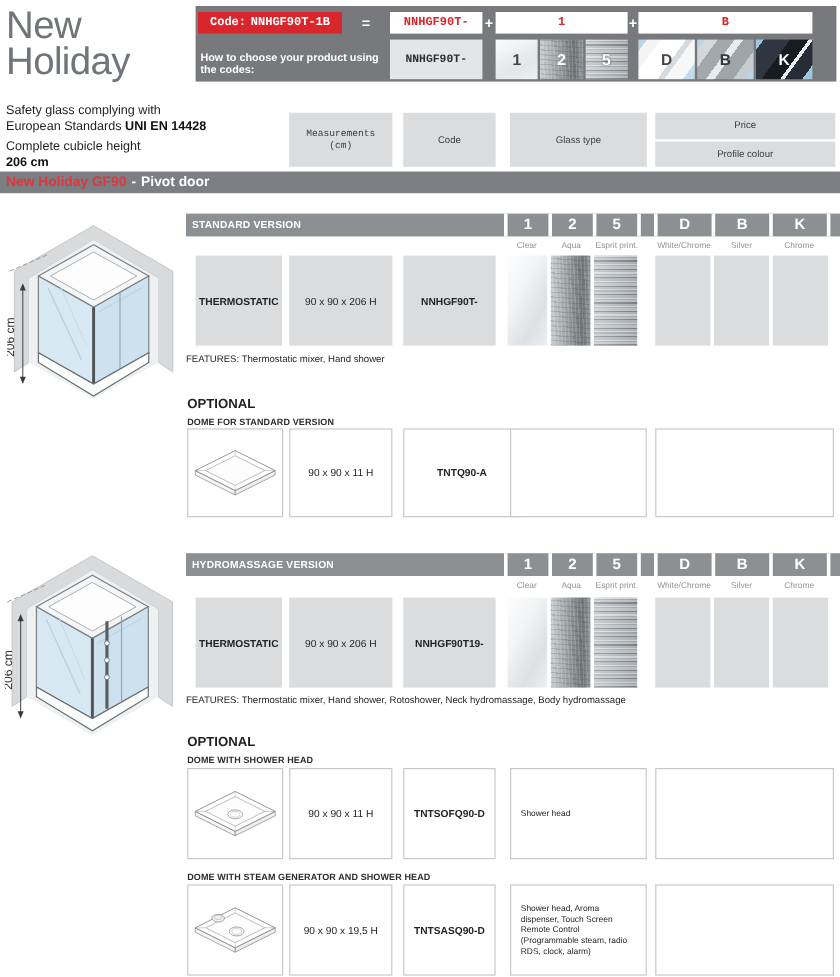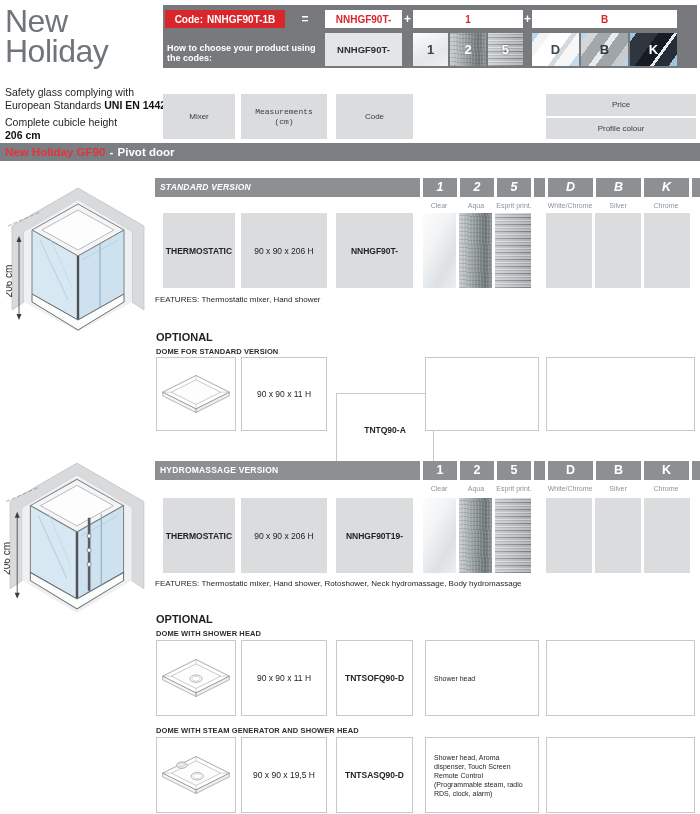--- a/index.html
+++ b/index.html
@@ -1,19 +1,19 @@
 <!DOCTYPE html>
 <html><head>
 <meta charset="utf-8">
 <style>
   html,body{margin:0;padding:0;background:#fff;}
   body{font-family:"Liberation Sans", sans-serif;-webkit-font-smoothing:antialiased;}
   .page{position:relative;width:700px;height:814px;background:#fff;overflow:hidden;}
   .abs{position:absolute;}
-  .flexc{display:flex;align-items:center;justify-content:center;text-align:center;}
+  .flexc{display:flex;align-items:center;justify-content:center;text-align:center;font-family:Liberation Mono, monospace;}
 
   
   .logo{font-size:32px;line-height:30px;color:#6f757b;letter-spacing:-0.5px;}
   .intro{font-size:10.5px;line-height:13px;color:#1d1f21;}
   .intro b{color:#111;}
 
   
   .codebox{background:#77797c;}
   .chip-red{background:#d9262c;color:#fff;font-weight:bold;font-size:10px;}
   .whitebox{background:#fff;color:#d9262c;font-weight:bold;font-size:10px;}
@@ -113,26 +113,26 @@
       <div class="tile tile-2">2</div>
       <div class="tile tile-5">5</div>
     </div>
     <div class="abs tilerow" style="left:369px;top:28px;width:145px;height:33px;">
       <div class="tile tile-D">D</div>
       <div class="tile tile-B">B</div>
       <div class="tile tile-K">K</div>
     </div>
   </div>
 
-  <div class="hcell" style="left:163px;width:72px;">Mixer</div>
   <div class="hcell" style="left:241px;width:86px;font-family:Liberation Mono, monospace;">
     <div>Measurements</div>
     <div>(cm)</div>
   </div>
   <div class="hcell" style="left:336px;width:77px;">Code</div>
+  <div class="hcell" style="left:425px;width:114px;">Glass type</div>
   <div class="hsplit" style="left:546px;width:150px;">
     <div>Price</div>
     <div>Profile colour</div>
   </div>
 
   <div class="banner">
     <span class="model">New Holiday GF90</span>
     <span class="sep">-</span>
     <span class="rest">Pivot door</span>
   </div>
@@ -150,21 +150,21 @@
     <line x1="94" y1="62" x2="94" y2="126" stroke="#8fa9bb" stroke-width="1"></line>
     <line x1="72" y1="74" x2="72" y2="138" stroke="#4e5254" stroke-width="2.4"></line>
     <polygon points="26,112 72,138 118,112 118,120 72,148 26,120" fill="#fbfcfc" stroke="#6b6f72" stroke-width="1"></polygon>
     <line x1="2" y1="44" x2="34" y2="30" stroke="#8a8d90" stroke-width="0.7" stroke-dasharray="4 2"></line>
     <line x1="13" y1="58" x2="13" y2="134" stroke="#3a3d3f" stroke-width="0.8"></line>
     <polygon points="13,54 10.5,60 15.5,60" fill="#3a3d3f"></polygon>
     <polygon points="13,138 10.5,132 15.5,132" fill="#3a3d3f"></polygon>
     <text x="6" y="99" transform="rotate(-90 6 99)" text-anchor="middle" font-size="10" fill="#2c2f31">206 cm</text>
   </svg>
 
-  <div class="sbar" style="top:178px;font-style:italic;">
+  <div class="sbar" style="top:178px;">
     <span class="title">STANDARD VERSION</span>
     <span class="barcode" style="left:268px;width:34px;">1</span>
     <span class="barcode" style="left:305px;width:34px;">2</span>
     <span class="barcode" style="left:342px;width:34px;">5</span>
     <span class="barcode" style="left:393px;width:45px;">D</span>
     <span class="barcode" style="left:441px;width:45px;">B</span>
     <span class="barcode" style="left:489px;width:45px;">K</span>
     <span class="bardiv" style="left:265px;"></span>
       <span class="bardiv" style="left:302px;"></span>
     <span class="bardiv" style="left:339px;"></span>
@@ -201,21 +201,21 @@
       <polygon points="60,60 114,33 114,39 60,66" fill="#eceeef" stroke="#85898c" stroke-width="1"></polygon>
       <polygon points="60,6 114,33 60,60 6,33" fill="#ffffff" stroke="#85898c" stroke-width="1.2" stroke-linejoin="round"></polygon>
       <polygon points="60,13 100,33 60,53 20,33" fill="#fdfdfe" stroke="#9b9fa2" stroke-width="0.9"></polygon>
       <line x1="60" y1="6" x2="60" y2="13" stroke="#9b9fa2" stroke-width="0.7"></line>
       <line x1="114" y1="33" x2="100" y2="33" stroke="#9b9fa2" stroke-width="0.7"></line>
       <line x1="60" y1="60" x2="60" y2="53" stroke="#9b9fa2" stroke-width="0.7"></line>
       <line x1="6" y1="33" x2="20" y2="33" stroke="#9b9fa2" stroke-width="0.7"></line>
     </svg>
   </div>
   <div class="ocell" style="left:241px;top:357px;width:86px;height:74px;">90 x 90 x 11 H</div>
-  <div class="ocell bold" style="left:336px;top:357px;width:98px;height:74px;margin-top:36px;">TNTQ90-A</div>
+  <div class="ocell bold" style="left:336px;top:357px;width:98px;height:74px;">TNTQ90-A</div>
   <div class="ocell" style="left:425px;top:357px;width:114px;height:74px;"></div>
   <div class="ocell" style="left:546px;top:357px;width:149px;height:74px;"></div>
 
   <svg class="abs" style="left:4px;top:455px;" width="150" height="158" viewBox="0 0 148 156">
     <polygon points="6,46 72,8 138,46 138,132 126,124 126,52 72,20 18,52 18,124 6,132" fill="#d8dadc" stroke="#c2c4c6" stroke-width="0.8"></polygon>
     <polygon points="18,52 72,20 126,52 126,124 72,156 18,124" fill="#eef0f1"></polygon>
     <polygon points="72,24 26,50 72,76 118,50" fill="#f4f5f6" stroke="#7e8285" stroke-width="1"></polygon>
     <polygon points="72,30 36,50 72,70 108,50" fill="#fdfdfd" stroke="#9da1a4" stroke-width="0.7"></polygon>
     <polygon points="26,50 72,76 72,142 26,116" fill="#d7e8f3" stroke="#7e8285" stroke-width="1"></polygon>
     <polygon points="72,76 118,50 118,116 72,142" fill="#cde1ef" stroke="#7e8285" stroke-width="1"></polygon>

